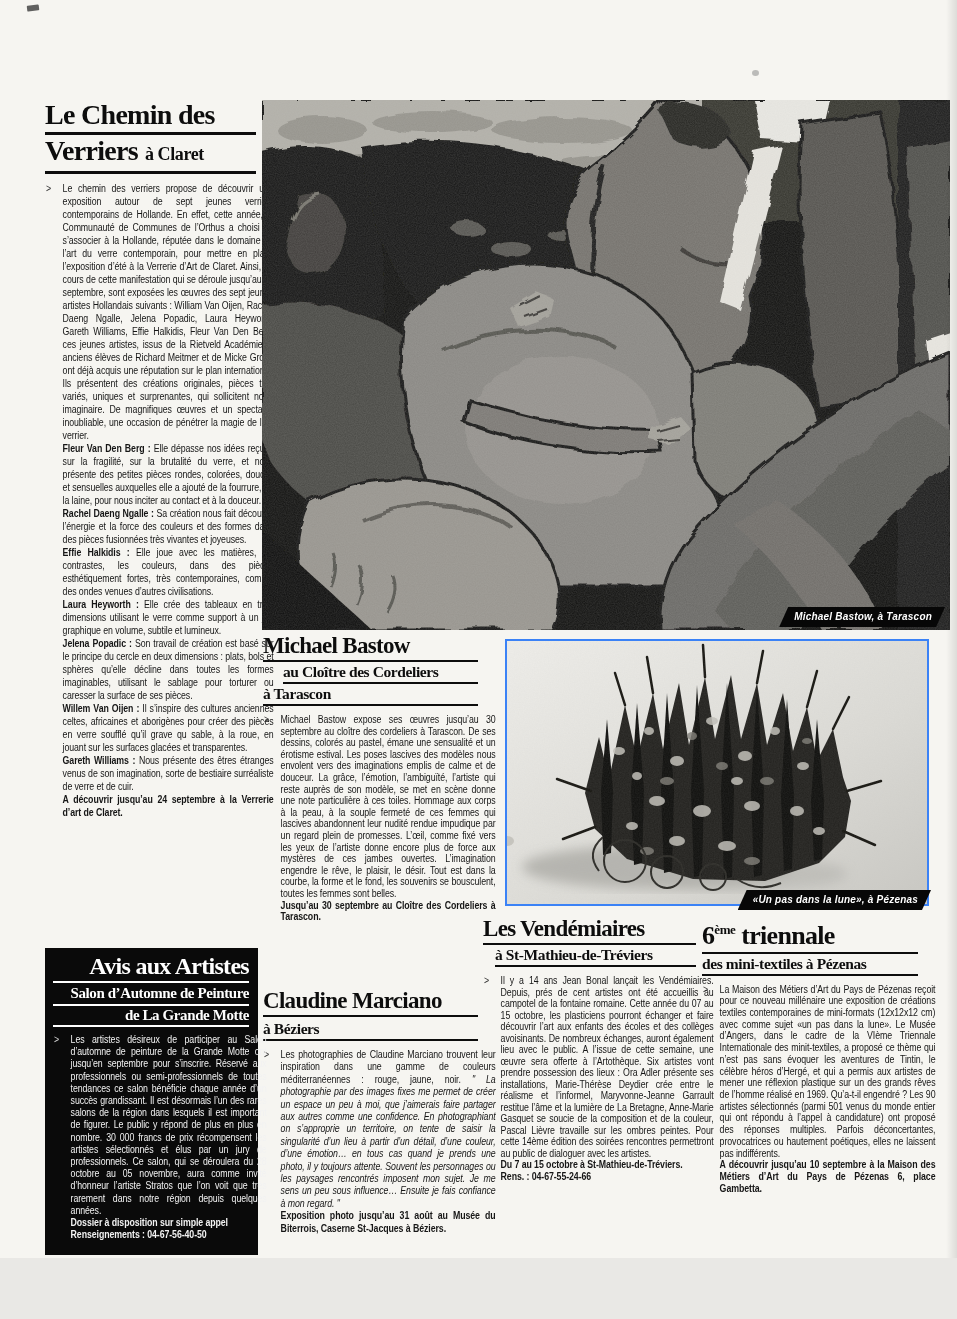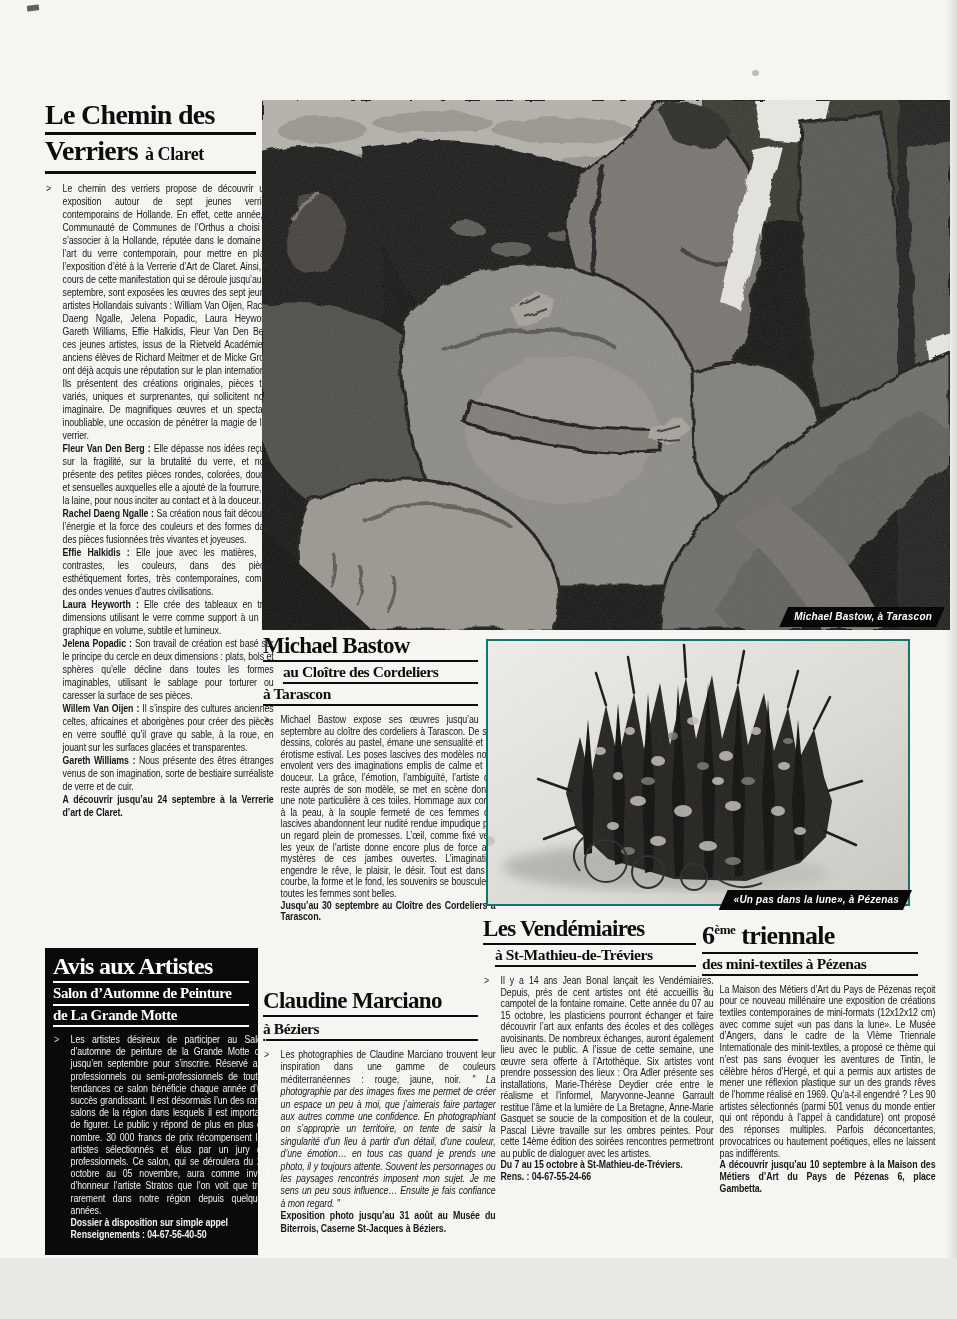--- a/index.html
+++ b/index.html
@@ -30,28 +30,28 @@
   .boldline{font-weight:700;}
   .q{font-style:italic;}
   #chemin .bt{width:240px;transform:scaleX(0.879);line-height:13px;}
   #bastow .bt{width:244px;transform:scaleX(0.881);line-height:11.6px;}
   #marciano .bt{width:244px;transform:scaleX(0.881);line-height:12.4px;}
   #vend .bt{width:242px;transform:scaleX(0.880);line-height:11.5px;}
   #trien .bt{width:245px;transform:scaleX(0.881);line-height:11.7px;}
   
   #avis{left:45px;top:948px;width:213px;min-height:307px;background:#0a0a0a;color:#fff;
         padding:5px 9px 10px 8px;box-sizing:border-box;}
-  #avis .hl{color:#fff;border-color:#fff;}
+  #avis .hl{color:#fff;border-color:#fff;text-align:right;}
   #avis .hl-big{font-size:24px;line-height:26px;border-bottom-width:2.5px;}
   #avis .hl-sub{font-size:15px;line-height:16.5px;border-bottom-width:2px;}
   #avis .bt{width:223px;transform:scaleX(0.879);line-height:12.2px;color:#f2f2f2;margin-top:7px;}
   #avis .marker{color:#d9d9d9;}
   
   #painting{left:262px;top:100px;width:688px;height:530px;background:#101010;}
-  #sculpture{left:486px;top:639px;width:424px;height:267px;border:2px solid #0f766e;
+  #sculpture{left:505px;top:639px;width:424px;height:267px;border:2px solid #3b82f6;
              box-sizing:border-box;background:#fdba74;}
   .cap{position:absolute;background:#070707;color:#fff;
        font:italic 700 10px/12px "Liberation Sans",sans-serif;
        padding:4px 13px 4px 15px;letter-spacing:0.2px;white-space:nowrap;
        clip-path:polygon(9px 0,100% 0,calc(100% - 9px) 100%,0 100%);}
   #painting .cap{right:5px;bottom:3px;}
   #sculpture .cap{right:-4px;bottom:-6px;}
   
   #page-footer{position:absolute;left:320px;top:1256px;width:320px;text-align:center;
        font:italic 700 17px/20px "Liberation Serif",serif;color:#2f2f2f;letter-spacing:0.6px;}

